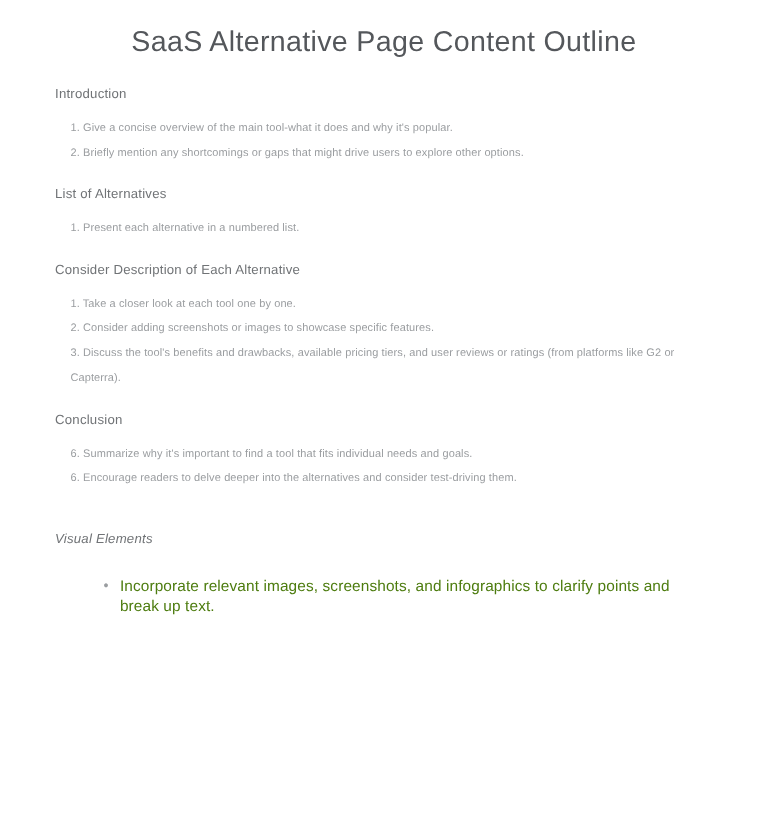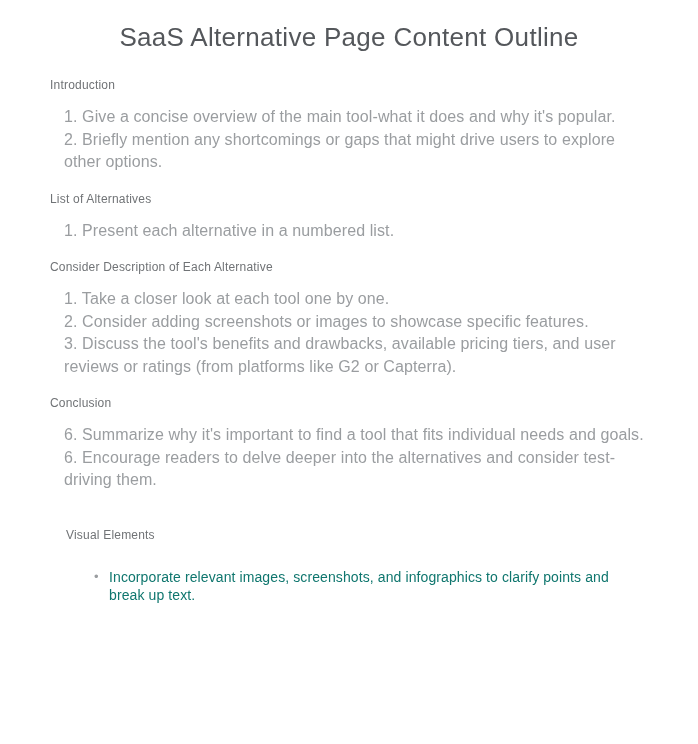--- a/index.html
+++ b/index.html
@@ -27,41 +27,42 @@
   }
   .section-heading {
     font-size: 12px;
     font-weight: 400;
     letter-spacing: 0.2px;
     color: #707376;
     margin: 14px 0 10px 0;
     line-height: 22px;
   }
   section.bulleted .section-heading {
-    margin: 32px 0 22px 16px;
+    margin: 32px 0 22px 0;
+    font-style: italic;
   }
   .items p {
     margin: 0;
     padding-left: 14px;
-    font-size: 16px;
+    font-size: 10px;
     line-height: 22.5px;
     color: #9a9da0;
     letter-spacing: 0.1px;
   }
   ul.bullet-list {
     margin: 0;
     padding: 0 0 0 44px;
     list-style: none;
   }
   ul.bullet-list li {
     position: relative;
     padding-left: 15px;
     font-size: 14px;
     line-height: 18px;
-    color: #0f766e;
+    color: #4d7c0f;
     letter-spacing: 0.1px;
     margin-bottom: 5px;
   }
   ul.bullet-list li::before {
     content: "\2022";
     position: absolute;
     left: 0;
     top: 0;
     color: #9a9da0;
     font-size: 13px;

